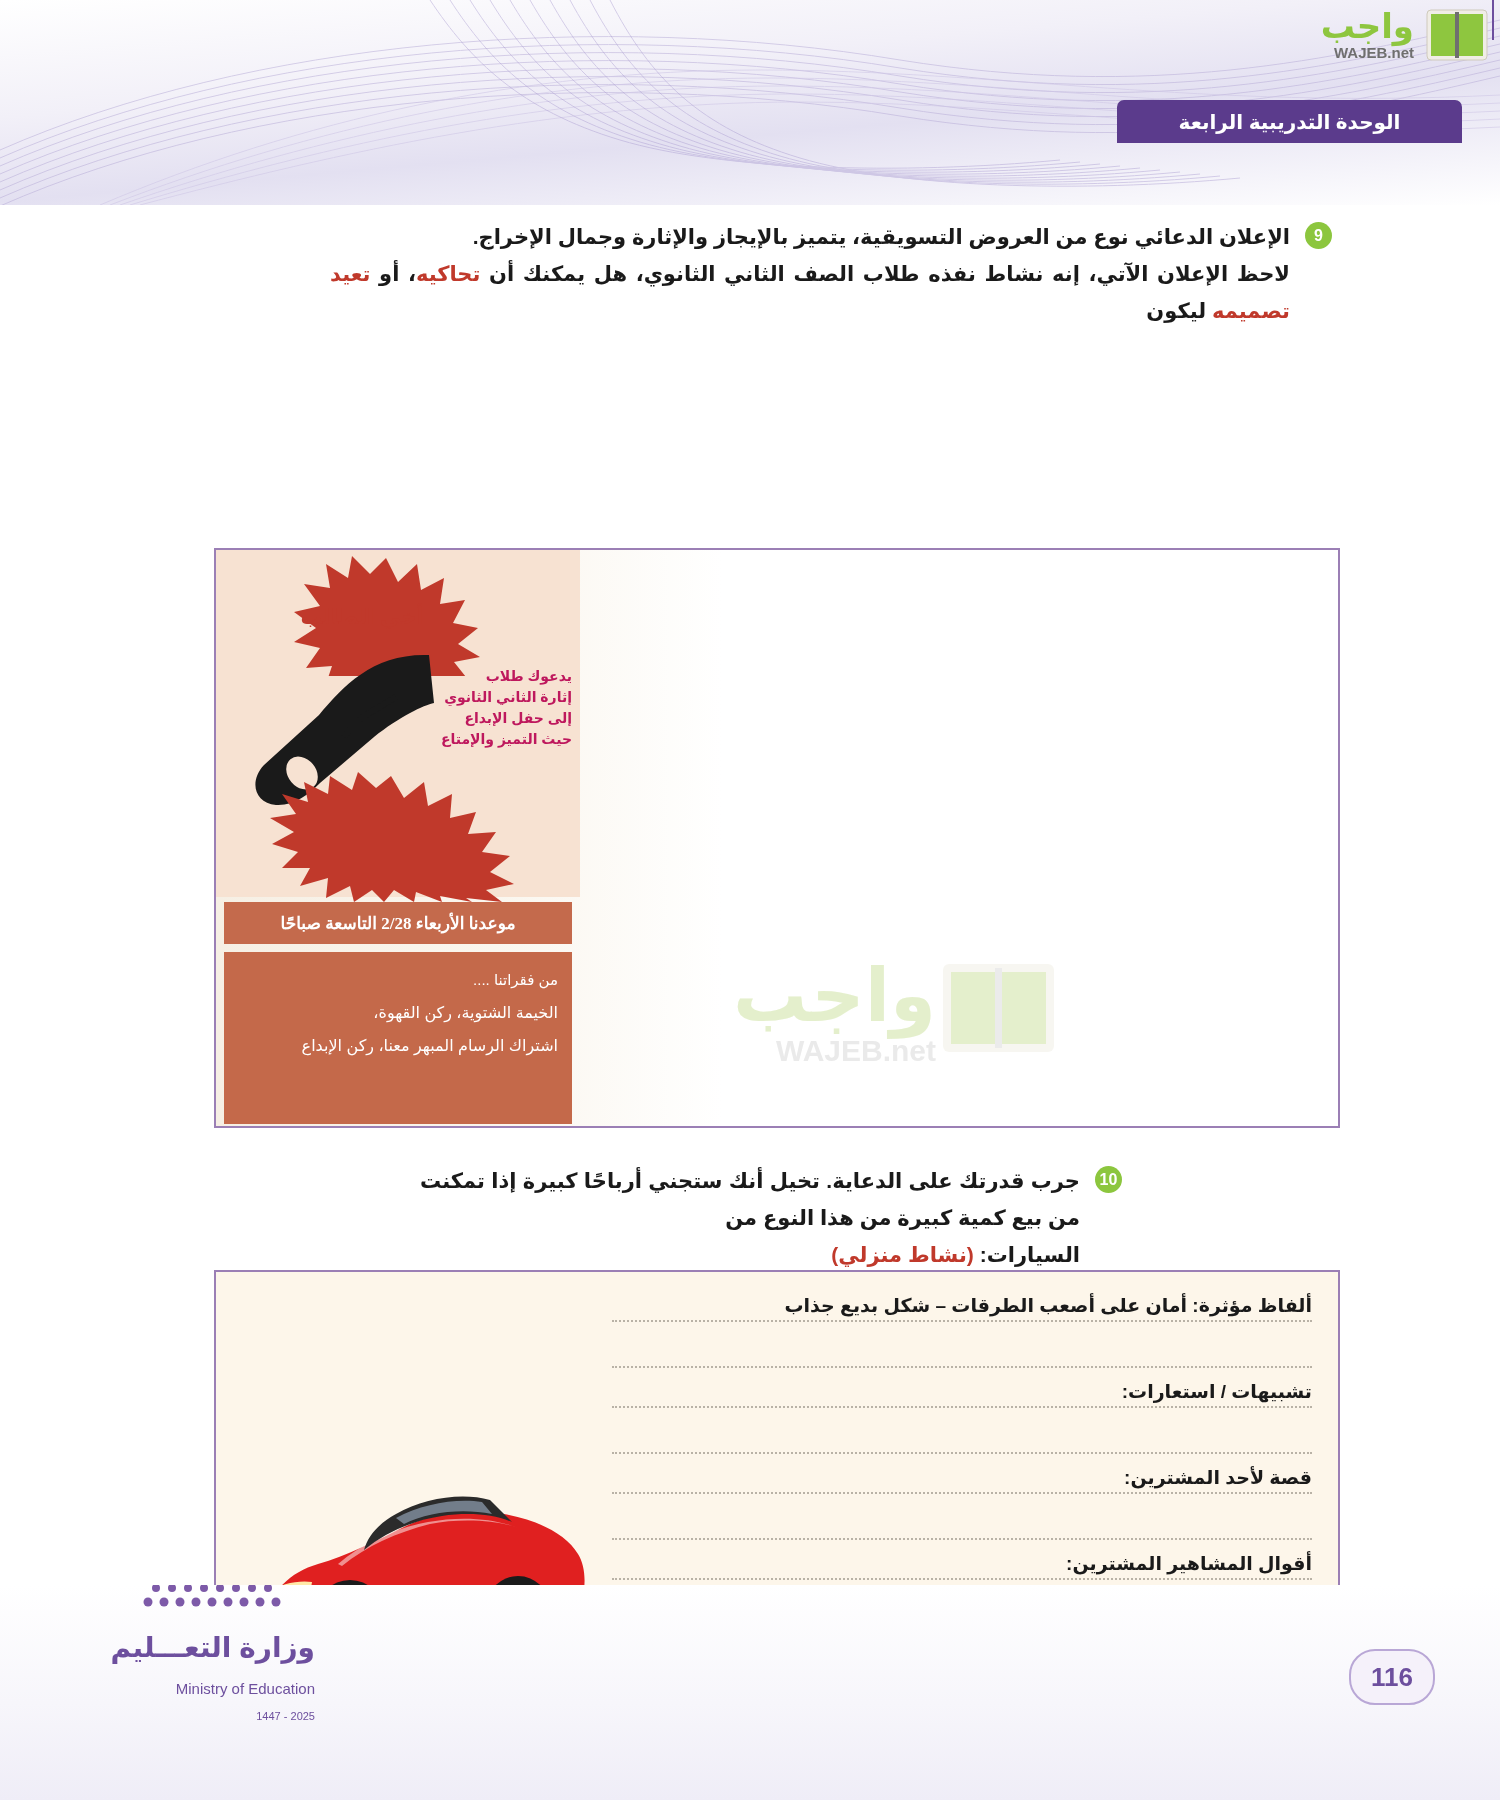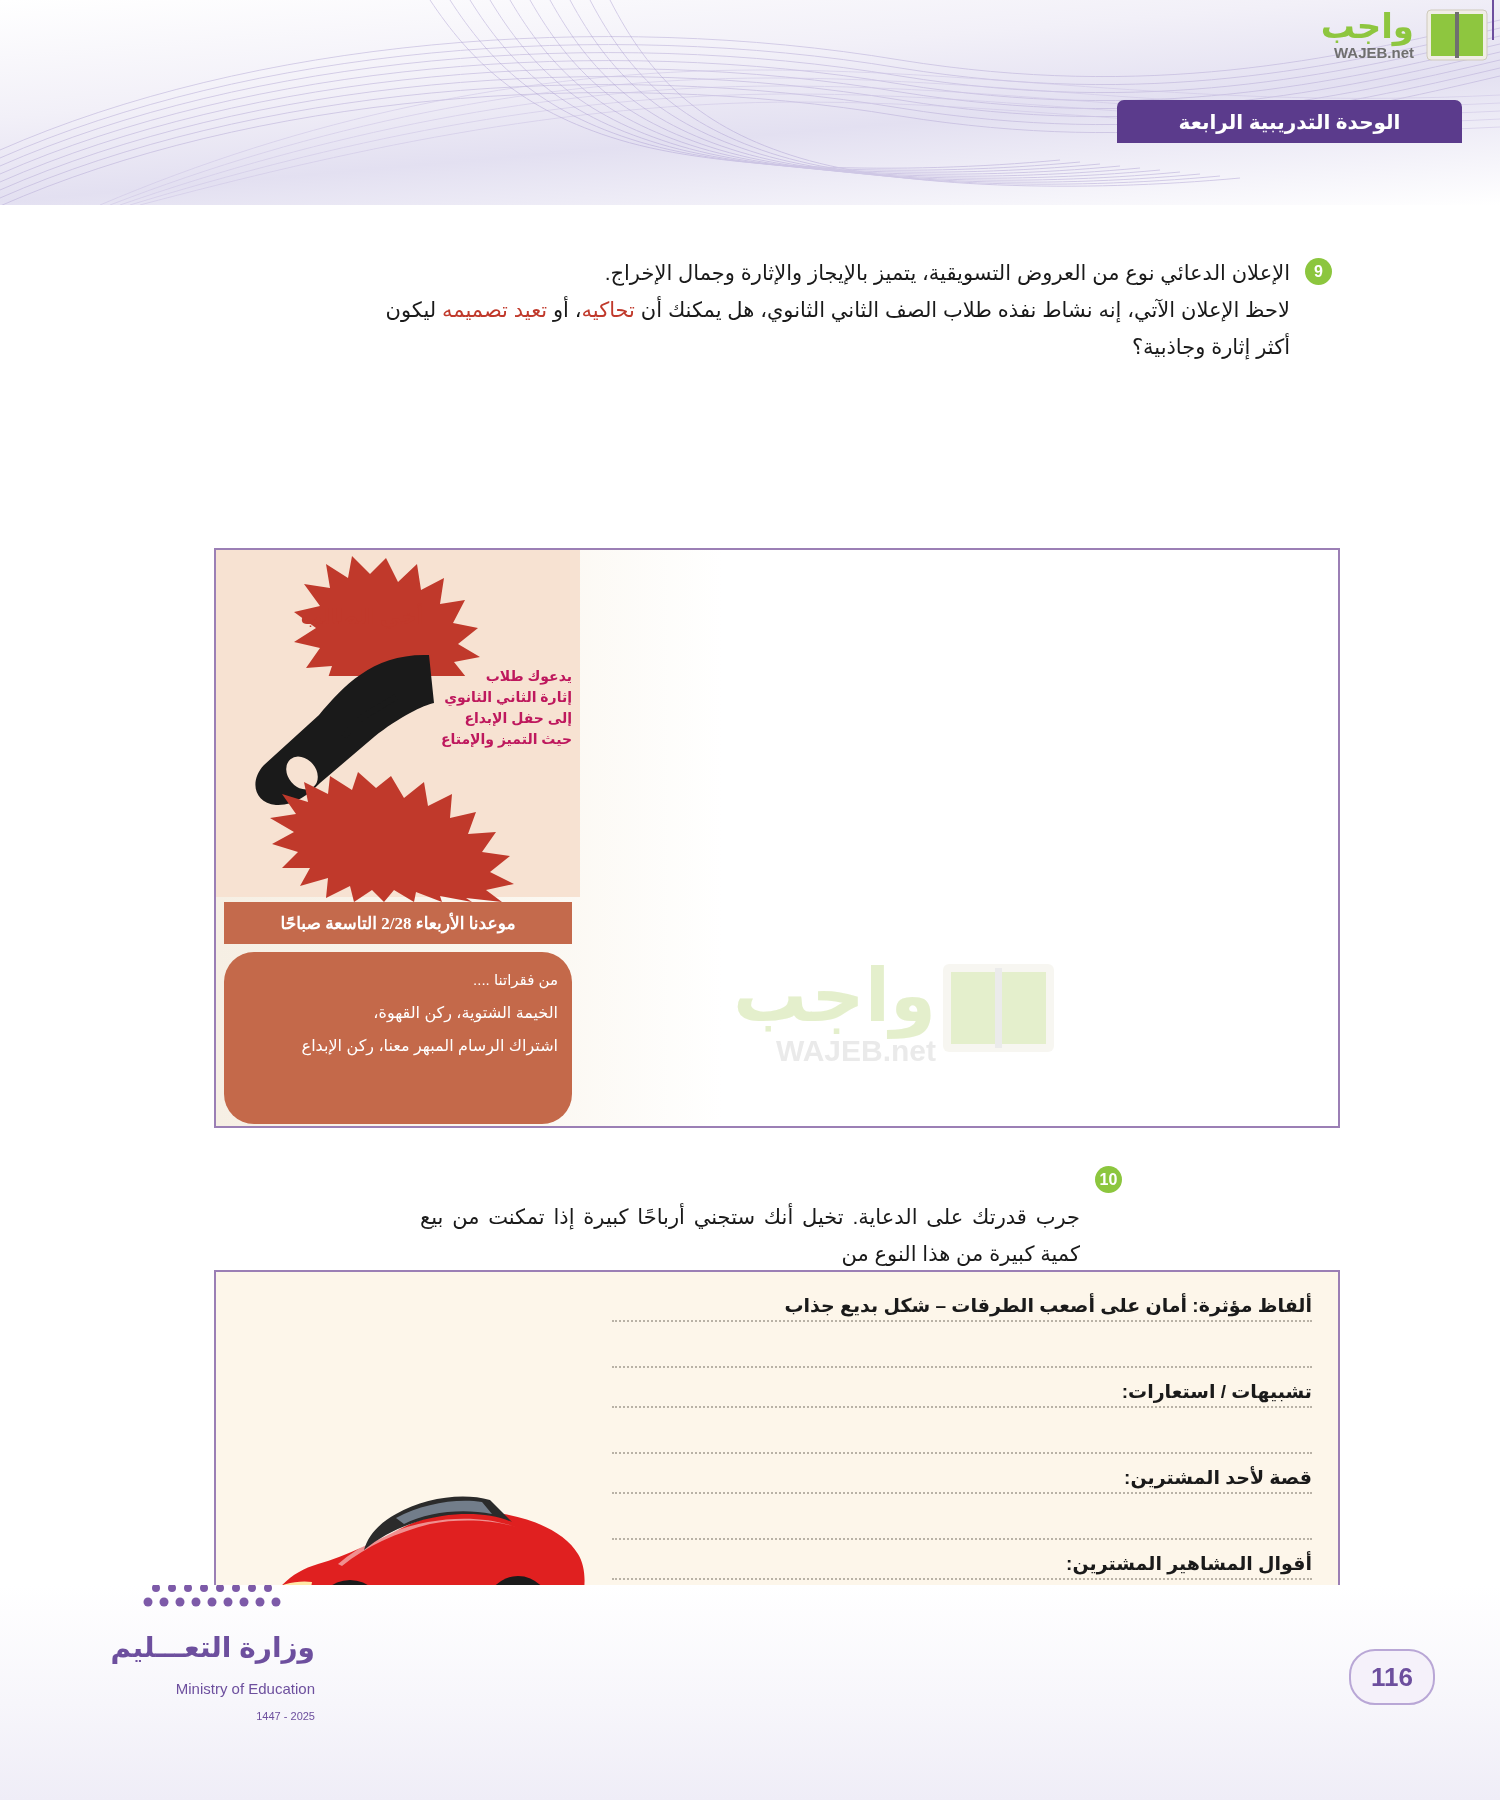--- a/index.html
+++ b/index.html
@@ -33,21 +33,21 @@
 
   
   .content{position:absolute;left:0;top:205px;width:1500px;}
 
   .q{position:relative;margin:0 210px 0 330px;}
   .qnum{
     position:absolute;right:-42px;top:3px;width:27px;height:27px;border-radius:50%;
     background:#8cc63e;color:#fff;font-size:16px;font-weight:bold;
     display:flex;align-items:center;justify-content:center;
   }
-  .qtext{font-size:21px;line-height:1.75;color:#1a1a1a;font-weight:normal;text-align:justify;margin-top:36px;}
+  .qtext{font-size:21px;line-height:1.75;color:#1a1a1a;font-weight:bold;text-align:justify;}
   .qtext .red{color:#c0392b;}
 
   .q9{top:14px;}
   .q10{margin:0 210px 0 210px;}
 
   
   .fig1{
     position:absolute;left:214px;top:343px;width:1126px;height:580px;
     border:2px solid #9b7fb5;background:#ffffff;box-sizing:border-box;
   }
@@ -68,21 +68,21 @@
     color:#be185d;font-size:14px;font-weight:bold;line-height:1.5;}
   .poster .dateBar{
     position:absolute;left:8px;top:352px;width:348px;height:42px;background:#c46a4c;
     color:#fff;font-size:17px;font-weight:bold;display:flex;align-items:center;justify-content:center;
     direction:rtl;
     font-family:Liberation Serif, serif;
   }
   .poster .itemsBox{
     position:absolute;left:8px;top:402px;width:348px;height:172px;background:#c4694a;
     color:#fff;padding:12px 14px;box-sizing:border-box;text-align:right;
-    font-size:16px;line-height:2.1;border-radius:30px;
+    font-size:16px;line-height:2.1;
   }
   .poster .itemsBox .hdr{font-size:15px;}
 
   
   .wm{
     position:absolute;left:300px;top:400px;width:540px;height:160px;opacity:.55;
     pointer-events:none;
   }
   .wm .wmtext{position:absolute;right:120px;top:2px;font-size:74px;font-weight:bold;color:#cfe3a3;
     font-family:"DejaVu Sans",sans-serif;}
@@ -179,21 +179,20 @@
 
 <div class="content">
 
   <div class="q q9">
     <div class="qnum">9</div>
     <div class="qtext">
       <div>الإعلان الدعائي نوع من العروض التسويقية، يتميز بالإيجاز والإثارة وجمال الإخراج.</div>
       <div>
         <span>لاحظ الإعلان الآتي، إنه نشاط نفذه طلاب الصف الثاني الثانوي، هل يمكنك أن </span><span class="red">تحاكيه</span><span>، أو </span><span class="red">تعيد تصميمه</span><span> ليكون</span>
       </div>
-      <div>أكثر إثارة وجاذبية؟</div>
     </div>
   </div>
 
   <div class="fig1">
     <div class="leftwhite"></div>
     <div class="gradpanel"></div>
 
     <div class="poster">
       <div class="bg"></div>
 

